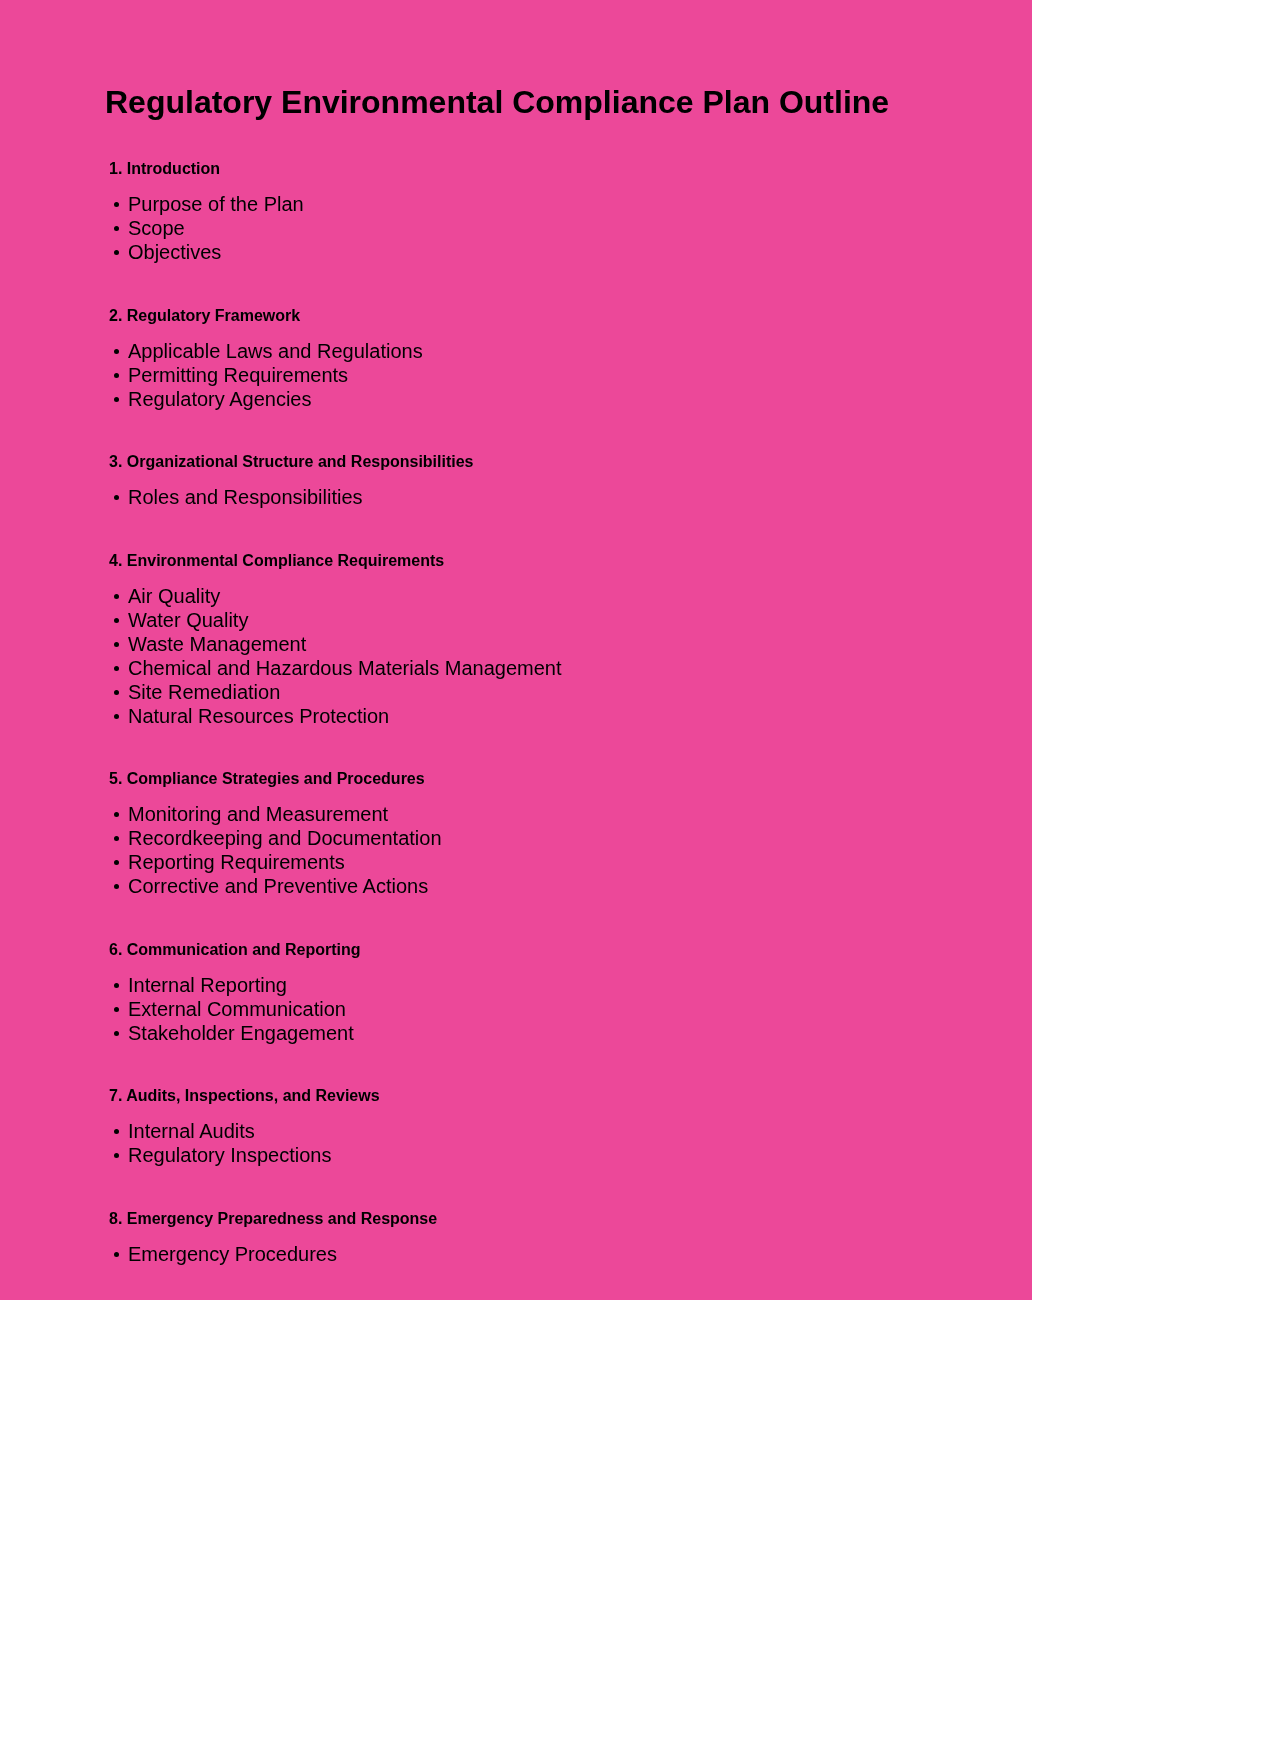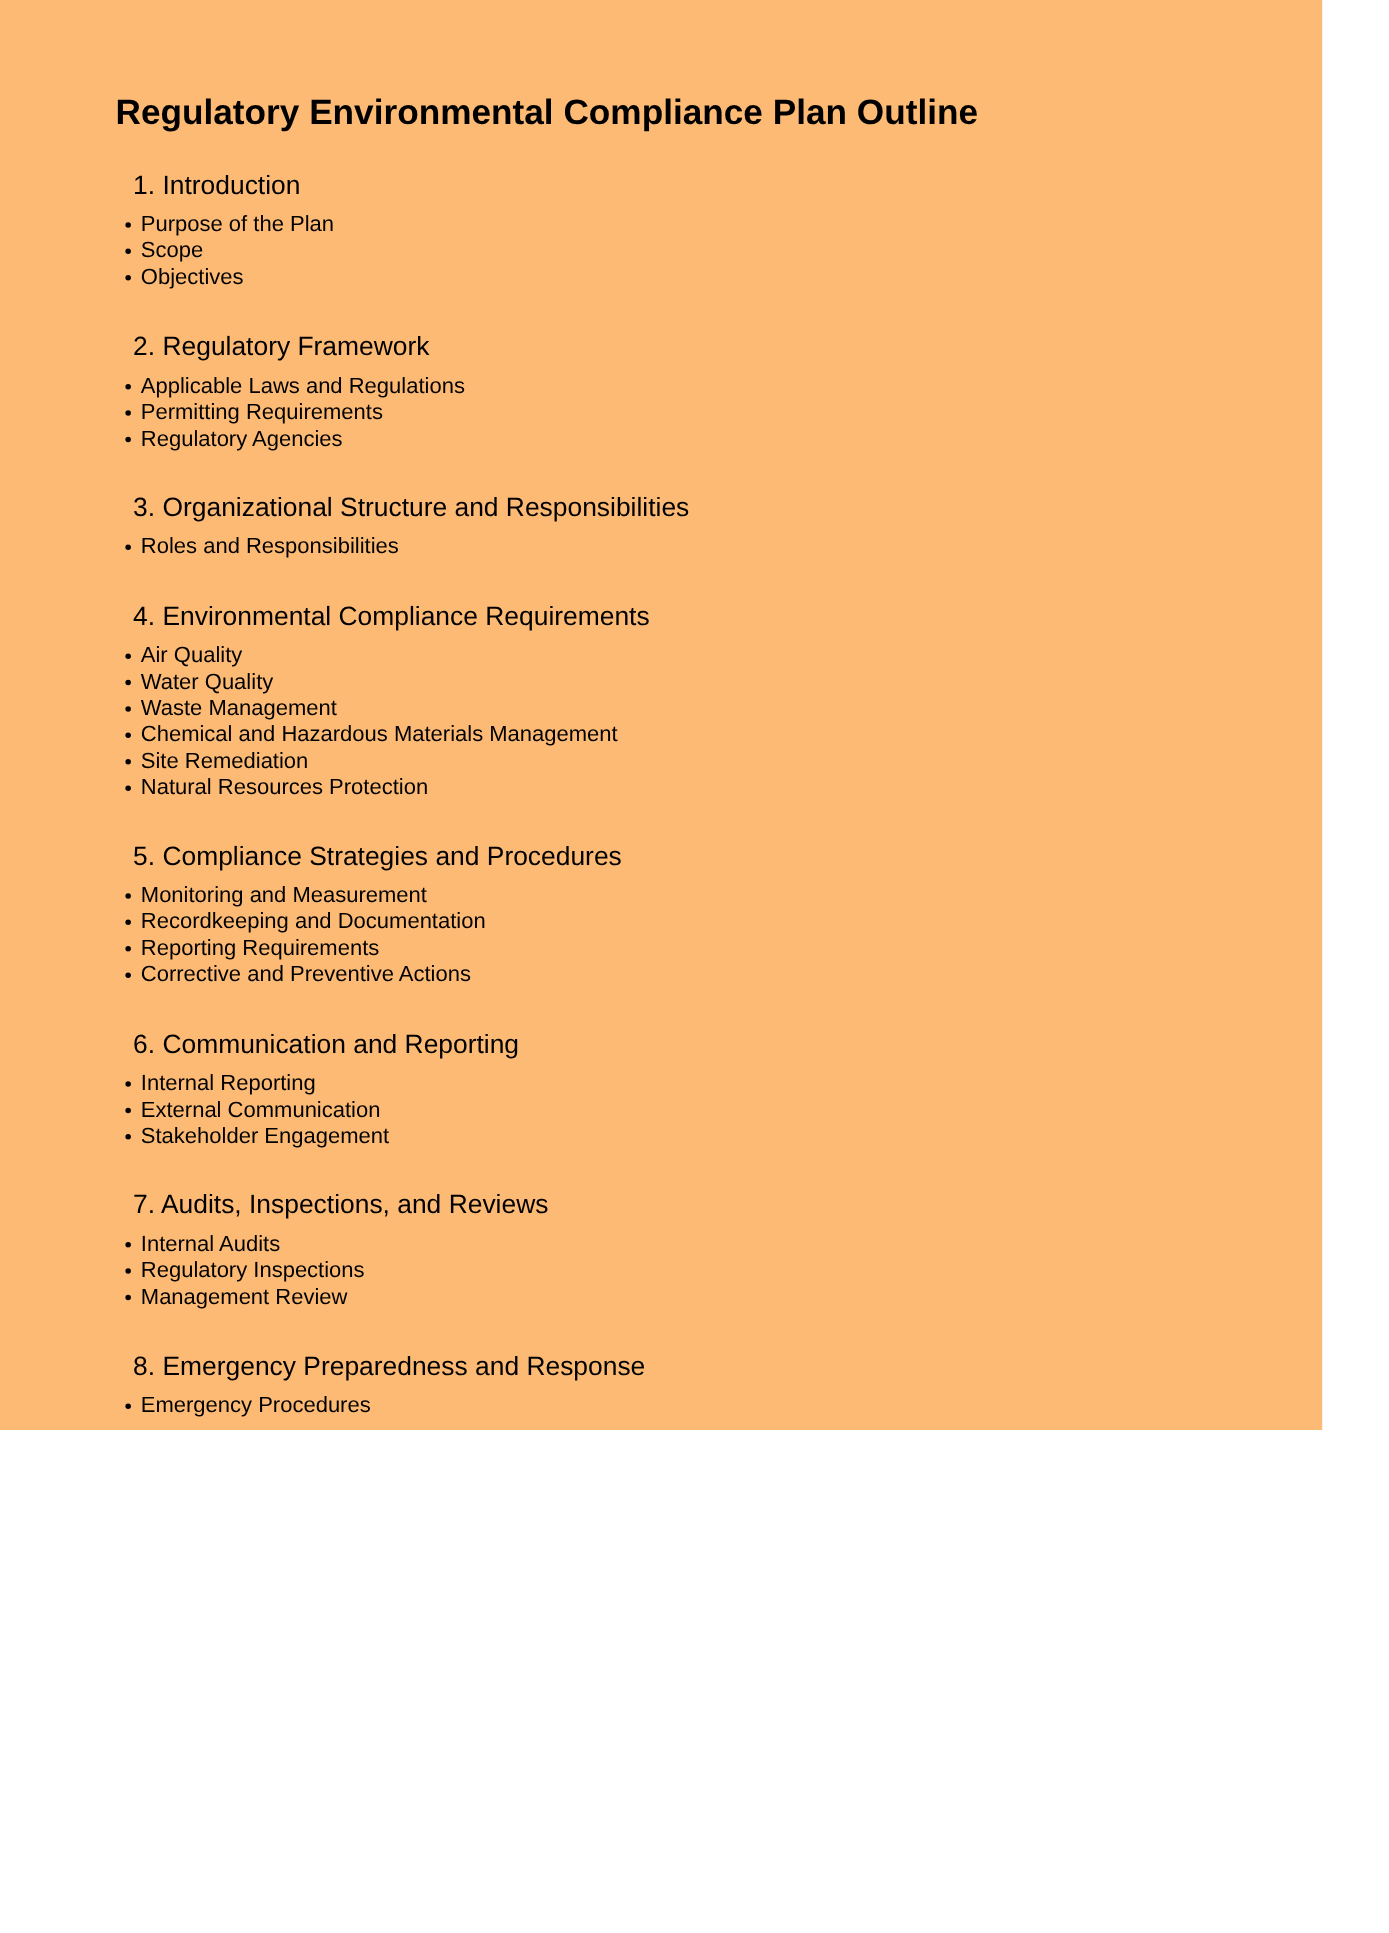--- a/index.html
+++ b/index.html
@@ -9,47 +9,47 @@
     }
     body {
       width: 1263px;
       height: 1757px;
       overflow: hidden;
       font-family: "Liberation Sans", sans-serif;
       color: #000000;
     }
     .page {
       position: relative;
-      width: 1202px;
+      width: 1032px;
       height: 1300px;
       overflow: hidden;
-      background: #fdba74;
+      background: #ec4899;
     }
     .content {
       padding-left: 105px;
       padding-top: 83px;
     }
     h1.doc-title {
       margin: 0;
       font-size: 32px;
       line-height: 38px;
       font-weight: bold;
       color: #000;
     }
     .section {
       margin-top: 36px;
     }
     .section + .section {
       margin-top: 39.5px;
     }
     h2.section-heading {
-      margin: 0 0 11px 16px;
-      font-size: 24px;
+      margin: 0 0 11px 4px;
+      font-size: 16px;
       line-height: 24px;
-      font-weight: normal;
+      font-weight: bold;
       color: #000;
     }
     ul.section-list {
       margin: 0;
       padding-left: 23px;
       list-style: none;
     }
     ul.section-list li {
       position: relative;
       font-size: 20px;
@@ -127,21 +127,20 @@
         <li><span class="bullet"></span><span>External Communication</span></li>
         <li><span class="bullet"></span><span>Stakeholder Engagement</span></li>
       </ul>
     </div>
 
     <div class="section">
       <h2 class="section-heading">7. Audits, Inspections, and Reviews</h2>
       <ul class="section-list">
         <li><span class="bullet"></span><span>Internal Audits</span></li>
         <li><span class="bullet"></span><span>Regulatory Inspections</span></li>
-        <li><span class="bullet"></span><span>Management Review</span></li>
       </ul>
     </div>
 
     <div class="section">
       <h2 class="section-heading">8. Emergency Preparedness and Response</h2>
       <ul class="section-list">
         <li><span class="bullet"></span><span>Emergency Procedures</span></li>
       </ul>
     </div>
   </div>

